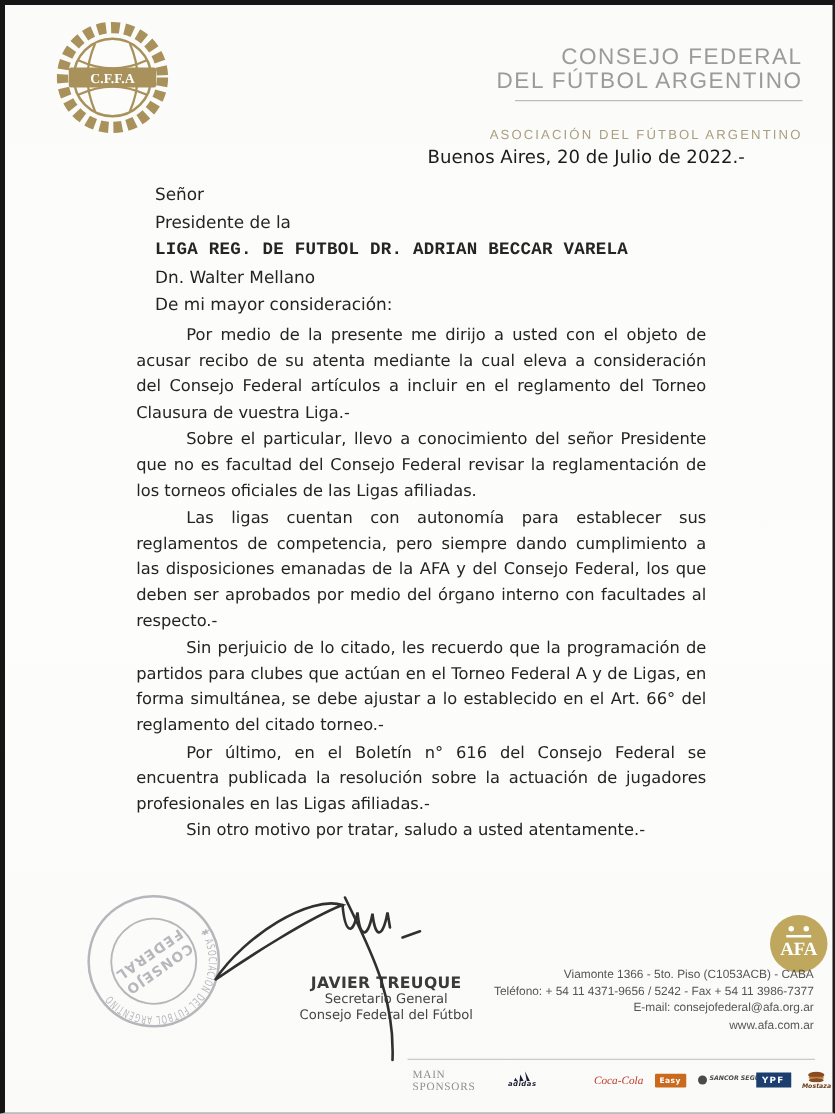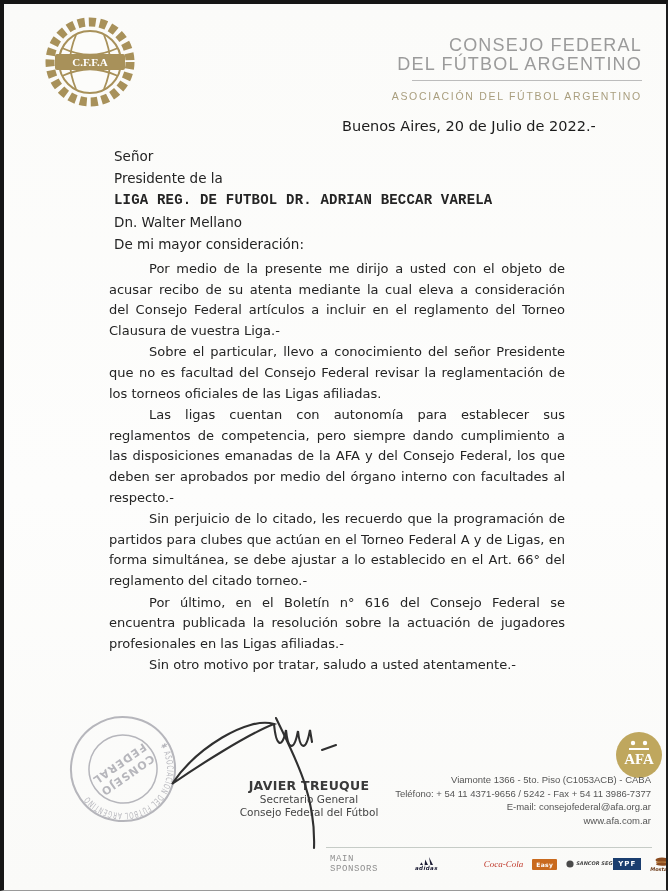--- a/index.html
+++ b/index.html
@@ -8,41 +8,41 @@
     background:linear-gradient(180deg,#fbfbf9 0%,#fdfdfc 55%,#fafaf8 100%);
     border-top:4px solid #161616;border-left:4px solid #161616;
     border-right:2px solid #1d1d1d;border-bottom:1px solid #9a9a9a;
     font-family:"DejaVu Sans",sans-serif;overflow:hidden;color:#222;
   }
   
   .cffa-logo{position:absolute;left:38px;top:10px;}
   .lh-title{position:absolute;top:32px;right:24px;text-align:right;font-family:"Liberation Sans",sans-serif;}
   .org-name{font-size:18px;line-height:19px;letter-spacing:1.2px;font-weight:400;color:#9b9b9b;}
   .lh-divider{margin-top:6px;margin-left:auto;width:230px;border-top:1.5px solid #bcbcbc;}
-  .org-sub{margin-top:9px;font-size:10.5px;letter-spacing:1.7px;color:#a99e7e;font-weight:400;}
+  .org-sub{margin-top:21px;font-size:10.5px;letter-spacing:1.7px;color:#a99e7e;font-weight:400;}
   
   .date-line{position:absolute;top:114px;left:338px;font-size:14.5px;color:#1b1b1b;}
-  .recipient{position:absolute;top:141px;left:110px;font-size:13.5px;line-height:22px;color:#242424;}
+  .recipient{position:absolute;top:141px;left:120px;font-size:13.5px;line-height:22px;color:#242424;}
   .recipient .org{font-weight:bold;font-size:14px;letter-spacing:.2px;font-family:Liberation Mono, monospace;}
   .letter-body{position:absolute;top:255px;left:105px;width:456px;font-size:13px;line-height:20.6px;color:#242424;text-align:justify;}
   .letter-body p{margin:0 0 1px 0;text-indent:40px;}
   
   .stamp{position:absolute;left:60px;top:706px;opacity:.55;}
   .sig-strokes{position:absolute;left:158px;top:694px;z-index:3;}
   .sig-block{position:absolute;left:219px;top:774px;width:172px;text-align:center;z-index:2;}
   .sig-name{font-size:12.5px;font-weight:bold;color:#3a3a3a;letter-spacing:.3px;}
   .sig-role,.sig-org{font-size:10.5px;line-height:13px;color:#454545;}
   
   .afa-logo{position:absolute;left:611px;top:727px;}
   .sede{position:absolute;top:769px;right:15px;text-align:right;font-family:"Liberation Sans",sans-serif;}
   .sede-title{font-size:12px;font-weight:bold;color:#2b2b2b;margin-bottom:2px;}
   .sede-line{font-size:9.5px;line-height:13.5px;color:#555;}
   .foot-line{position:absolute;top:843px;left:322px;right:14px;border-top:1px solid #c6ccc7;}
   .sponsors{position:absolute;top:850px;left:326px;right:14px;display:flex;align-items:center;gap:9px;}
-  .sponsors-label{font-size:9px;color:#8f8f8f;letter-spacing:.6px;margin-right:28px;font-family:Liberation Mono, monospace;}
+  .sponsors-label{font-size:9px;color:#8f8f8f;letter-spacing:.6px;margin-right:17px;font-family:Liberation Serif, serif;}
   .sp{display:inline-flex;align-items:center;gap:2px;white-space:nowrap;}
   .sp-col{flex-direction:column;gap:0;}
   .sp-adidas .sp-label{font-size:5.5px;font-weight:bold;color:#1c1c34;letter-spacing:.4px;}
   .sp-coke{font-family:"Liberation Serif",serif;font-style:italic;font-weight:normal;font-size:9px;color:#c0392b;padding-left:37px;}
   .sp-easy{background:#c96a1e;color:#fff;font-size:6px;font-weight:bold;padding:2px 4px;border-radius:1px;letter-spacing:.3px;}
   .sp-sancor .sp-label{font-size:5px;line-height:5.5px;font-weight:bold;color:#4a4a4a;text-transform:uppercase;width:28px;display:inline-block;}
   .sp-ypf{background:#1b3e6f;color:#fff;font-size:7px;font-weight:bold;padding:2px 5px;letter-spacing:1px;}
   .sp-mostaza .sp-label{font-size:5px;font-weight:bold;color:#6f4020;}
   .sp-fargo{font-style:italic;font-weight:bold;font-size:9px;color:#c1272d;text-transform:lowercase;}
 </style>

